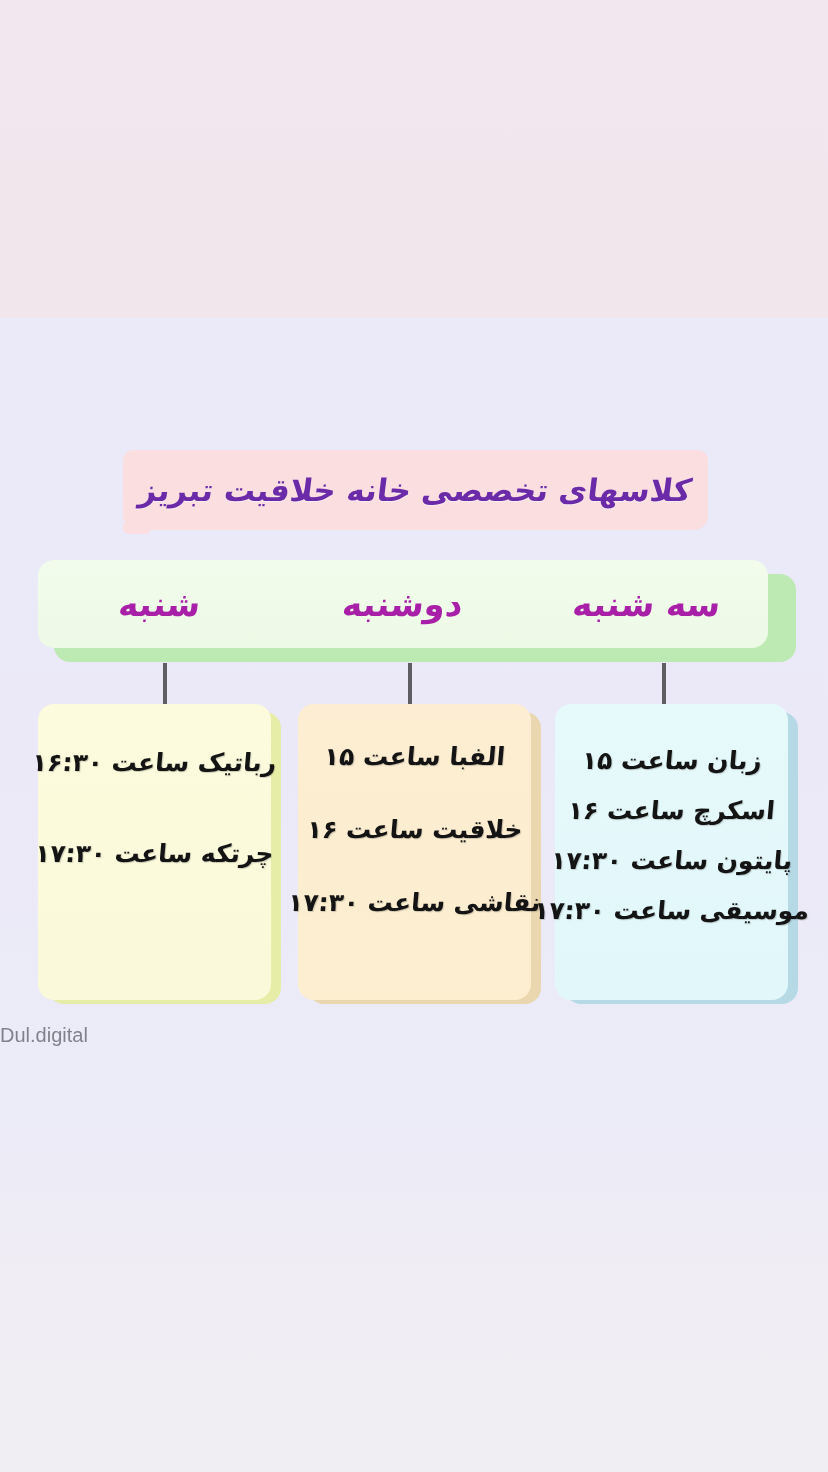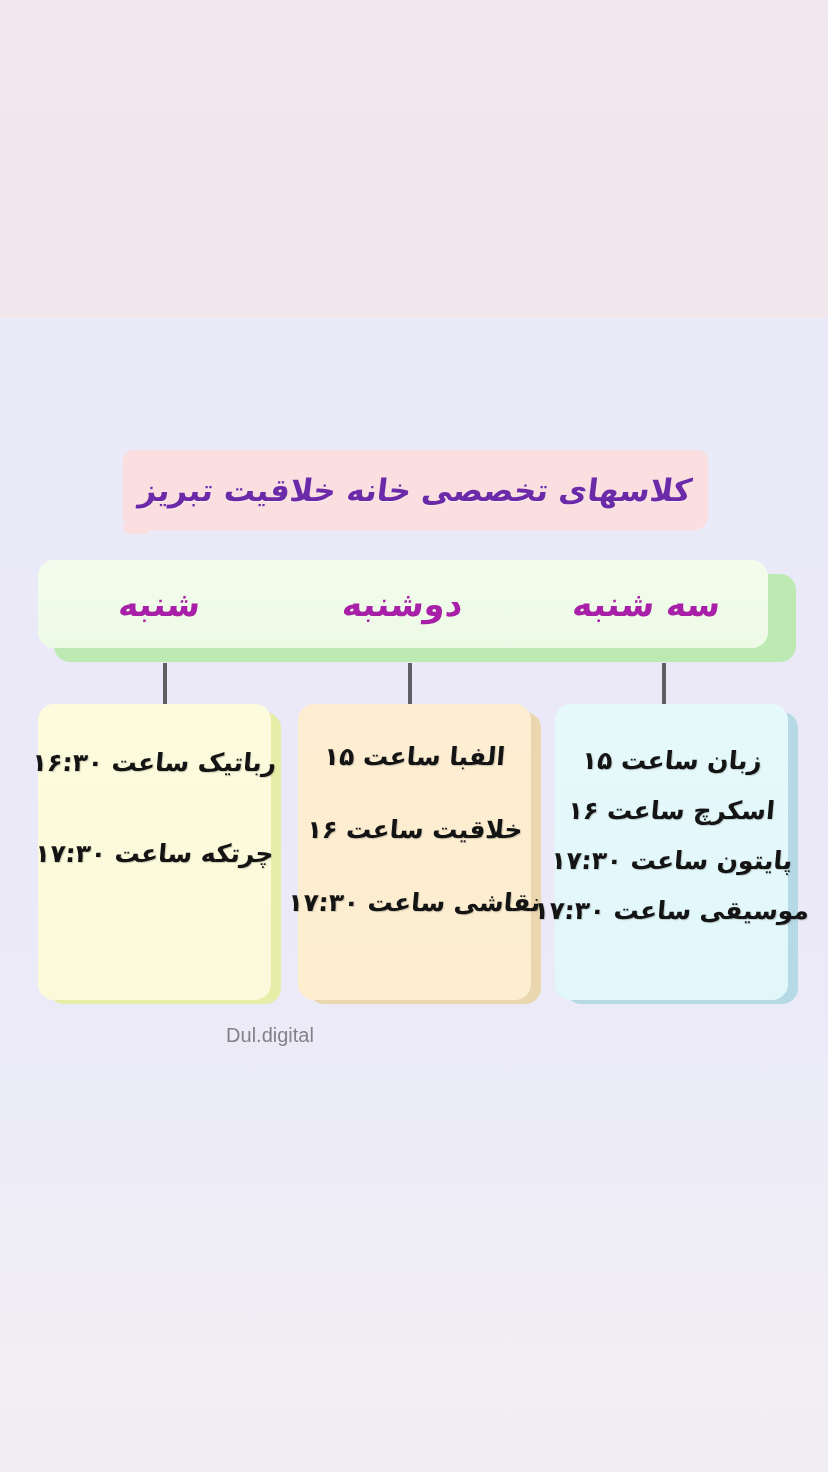--- a/index.html
+++ b/index.html
@@ -171,21 +171,20 @@
   .card-wrap.mon .card        { background:linear-gradient(180deg,#fdedd2 0%,#fceecf 100%); }
   .card-wrap.mon .card-shadow { background:#ead7b0; }
   .card-wrap.sat .card        { background:linear-gradient(180deg,#e6f9fb 0%,#e1f7fa 100%); }
   .card-wrap.sat .card-shadow { background:#b6d9e6; }
 
   
   .watermark {
     position:absolute;
     left:0; top:1024px;
     width:540px;
-    text-align:center;
     color:#6f6f79;
     font-size:20px;
     font-family:"Liberation Sans", sans-serif;
     direction:ltr;
     opacity:.85;
   }
 </style>
 </head>
 <body>
 

